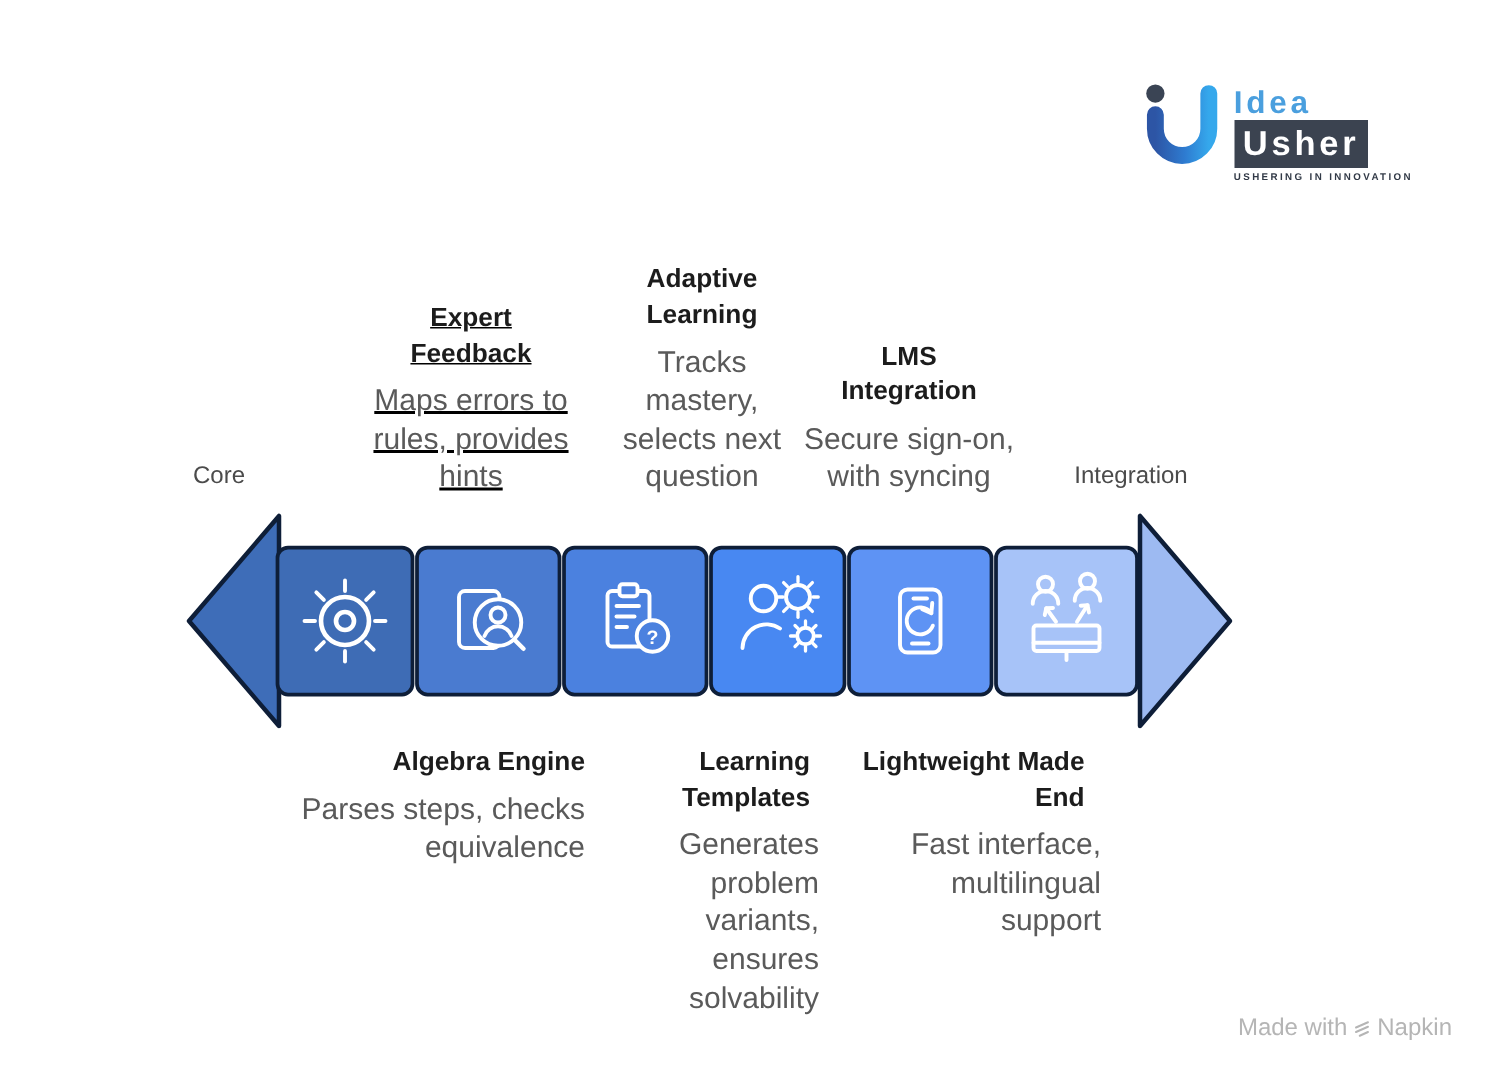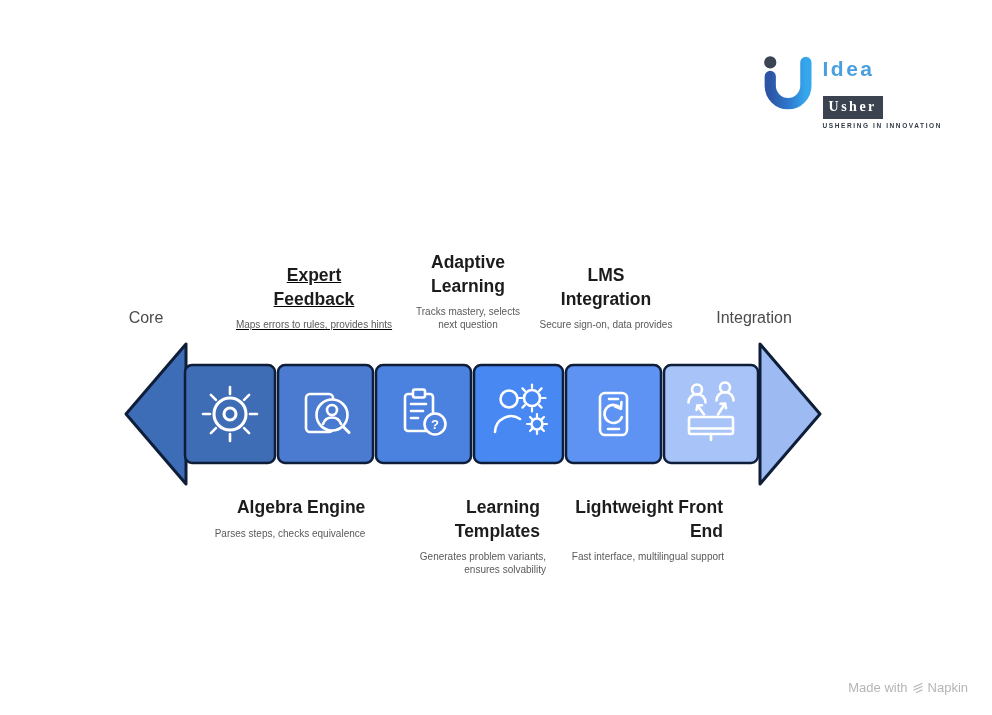--- a/index.html
+++ b/index.html
@@ -4,54 +4,54 @@
 <style>
   html,body{margin:0;padding:0;background:#ffffff;}
   .canvas{position:relative;width:992px;height:715px;background:#ffffff;overflow:hidden;
           font-family:"Liberation Sans", sans-serif;}
 
   
   .logo{position:absolute;top:52px;right:50px;display:flex;align-items:flex-start;}
   .logo-mark{width:60px;height:62px;margin-right:4px;}
   .logo-text{display:flex;flex-direction:column;align-items:flex-start;padding-top:6px;}
   .logo-idea{font-size:21px;font-weight:700;letter-spacing:2.5px;color:#4A9FDE;line-height:1;}
-  .logo-usher{margin-top:17px;background:#3B4350;color:#ffffff;font-size:14px;font-weight:700;
-              letter-spacing:2.5px;line-height:1;padding:4px 6px 5px 6px;font-family:Liberation Serif, serif;}
+  .logo-usher{margin-top:1px;background:#3B4350;color:#ffffff;font-size:23px;font-weight:700;
+              letter-spacing:2.5px;line-height:1;padding:4px 6px 5px 6px;}
   .logo-tagline{margin-top:3px;font-size:6.5px;font-weight:700;letter-spacing:1.6px;color:#323A47;}
 
   
   .stage-label{position:absolute;top:309px;transform:translateX(-50%);font-size:16px;color:#4B4B4B;}
   .stage-label.core{left:146px;}
   .stage-label.integration{left:754px;}
 
   
   .feature{position:absolute;transform:translateX(-50%);text-align:center;}
   .feature.top{bottom:383px;}
   .feature.bottom{top:496px;text-align:right;}
   .feature .title{font-size:17.5px;font-weight:700;color:#1C1C1C;line-height:1.35;margin:0 auto;}
-  .feature .desc{font-size:10px;color:#5A5A5A;line-height:1.28;margin:8px auto 0 auto;}
+  .feature .desc{font-size:20px;color:#5A5A5A;line-height:1.28;margin:8px auto 0 auto;}
   .f-expert{left:314px;text-decoration:underline;}      .f-expert .title{max-width:112px;}   .f-expert .desc{max-width:172px;}
   .f-adaptive{left:468px;}    .f-adaptive .title{max-width:120px;} .f-adaptive .desc{max-width:122px;}
   .f-lms{left:606px;}         .f-lms .title{max-width:130px;}      .f-lms .desc{max-width:172px;}
   .f-algebra{left:290px;}     .f-algebra .title{max-width:220px;}  .f-algebra .desc{max-width:200px;}
   .f-question{left:470px;}    .f-question .title{max-width:140px;} .f-question .desc{max-width:152px;}
   .f-lightweight{left:648px;} .f-lightweight .title{max-width:150px;} .f-lightweight .desc{max-width:172px;}
 
   
   .arrow-svg{position:absolute;left:118px;top:336px;}
   .arrow-svg .seg{stroke:#0E1E38;stroke-width:2.5px;}
   .arrow-svg .head{stroke:#0E1E38;stroke-width:3px;stroke-linejoin:round;}
   .icon{stroke:#FFFFFF;stroke-width:2.6px;fill:none;stroke-linecap:round;stroke-linejoin:round;}
   .icon .thick{stroke-width:3.1px;}
   .icon .fillpatch{stroke-width:2.6px;}
   .icon text{font:bold 13px "Liberation Sans", sans-serif;fill:#FFFFFF;stroke:none;}
 
   
   .footer{position:absolute;right:24px;bottom:20px;display:flex;align-items:center;gap:4px;
-          font-size:13px;color:#B5B5B5;text-align:center;}
+          font-size:16px;color:#B5B5B5;text-align:center;}
   .footer svg{display:block;}
 </style>
 </head>
 <body>
 
 <div class="canvas">
 
   <div class="logo">
     <svg class="logo-mark" viewBox="0 0 64 64">
       <defs>
@@ -77,33 +77,33 @@
   <div class="feature top f-expert">
     <div class="title">Expert Feedback</div>
     <div class="desc">Maps errors to rules, provides hints</div>
   </div>
   <div class="feature top f-adaptive">
     <div class="title">Adaptive Learning</div>
     <div class="desc">Tracks mastery, selects next question</div>
   </div>
   <div class="feature top f-lms">
     <div class="title">LMS Integration</div>
-    <div class="desc">Secure sign-on, data provides</div>
+    <div class="desc">Secure sign-on, with syncing</div>
   </div>
 
   <div class="feature bottom f-algebra">
     <div class="title">Algebra Engine</div>
     <div class="desc">Parses steps, checks equivalence</div>
   </div>
   <div class="feature bottom f-question">
     <div class="title">Learning Templates</div>
     <div class="desc">Generates problem variants, ensures solvability</div>
   </div>
   <div class="feature bottom f-lightweight">
-    <div class="title">Lightweight Front End</div>
+    <div class="title">Lightweight Made End</div>
     <div class="desc">Fast interface, multilingual support</div>
   </div>
 
   <svg class="arrow-svg" width="710" height="152" viewBox="0 0 710 152">
 
     <polygon class="head" points="8,78 68,8 68,148" fill="#3E6DB8"></polygon>
     <polygon class="head" points="642,8 642,148 702,78" fill="#9DBAF2"></polygon>
 
     <rect class="seg" x="67" y="29" width="90" height="98" rx="7" fill="#3E6CB5"></rect>
     <rect class="seg" x="160" y="29" width="95" height="98" rx="7" fill="#4A7BD0"></rect>

